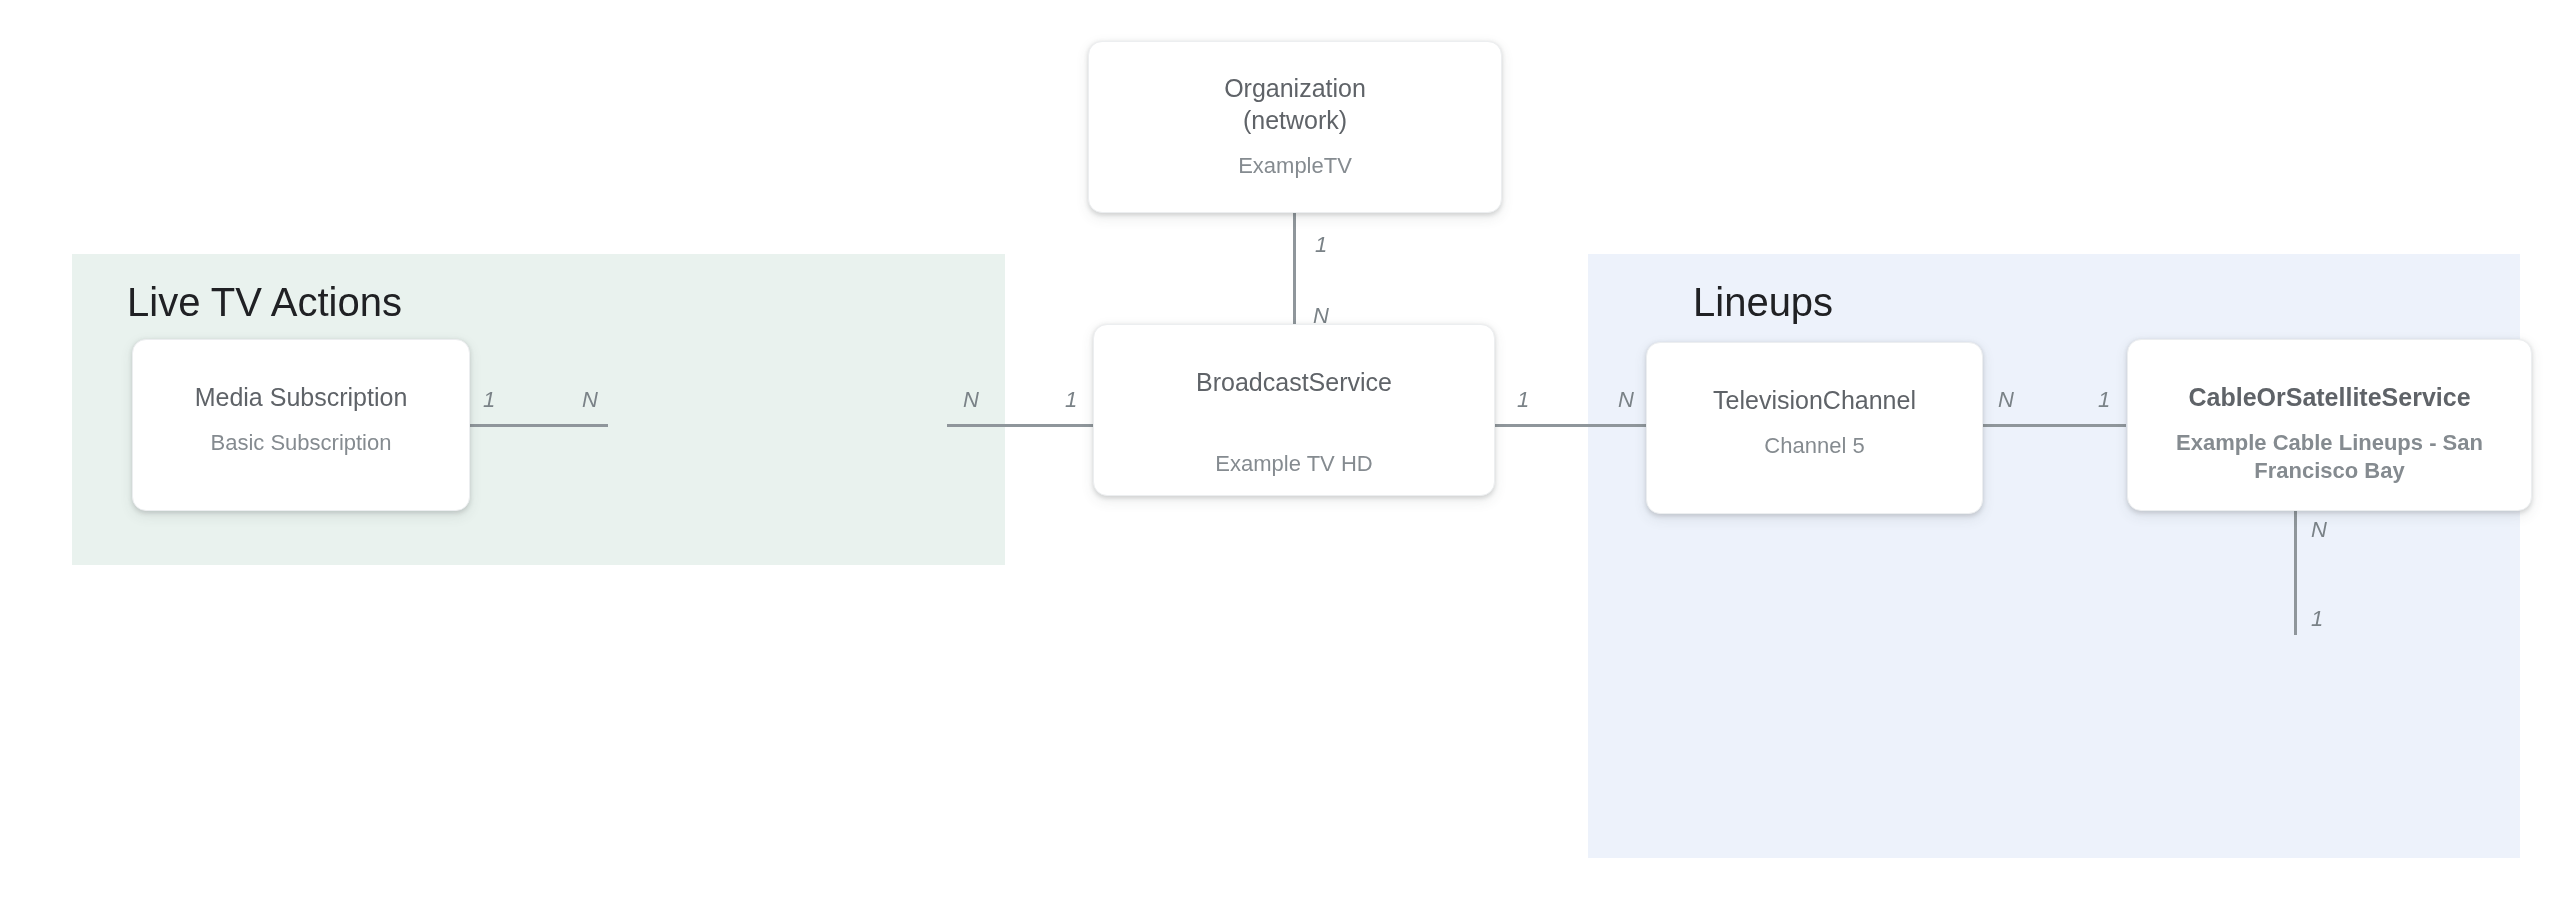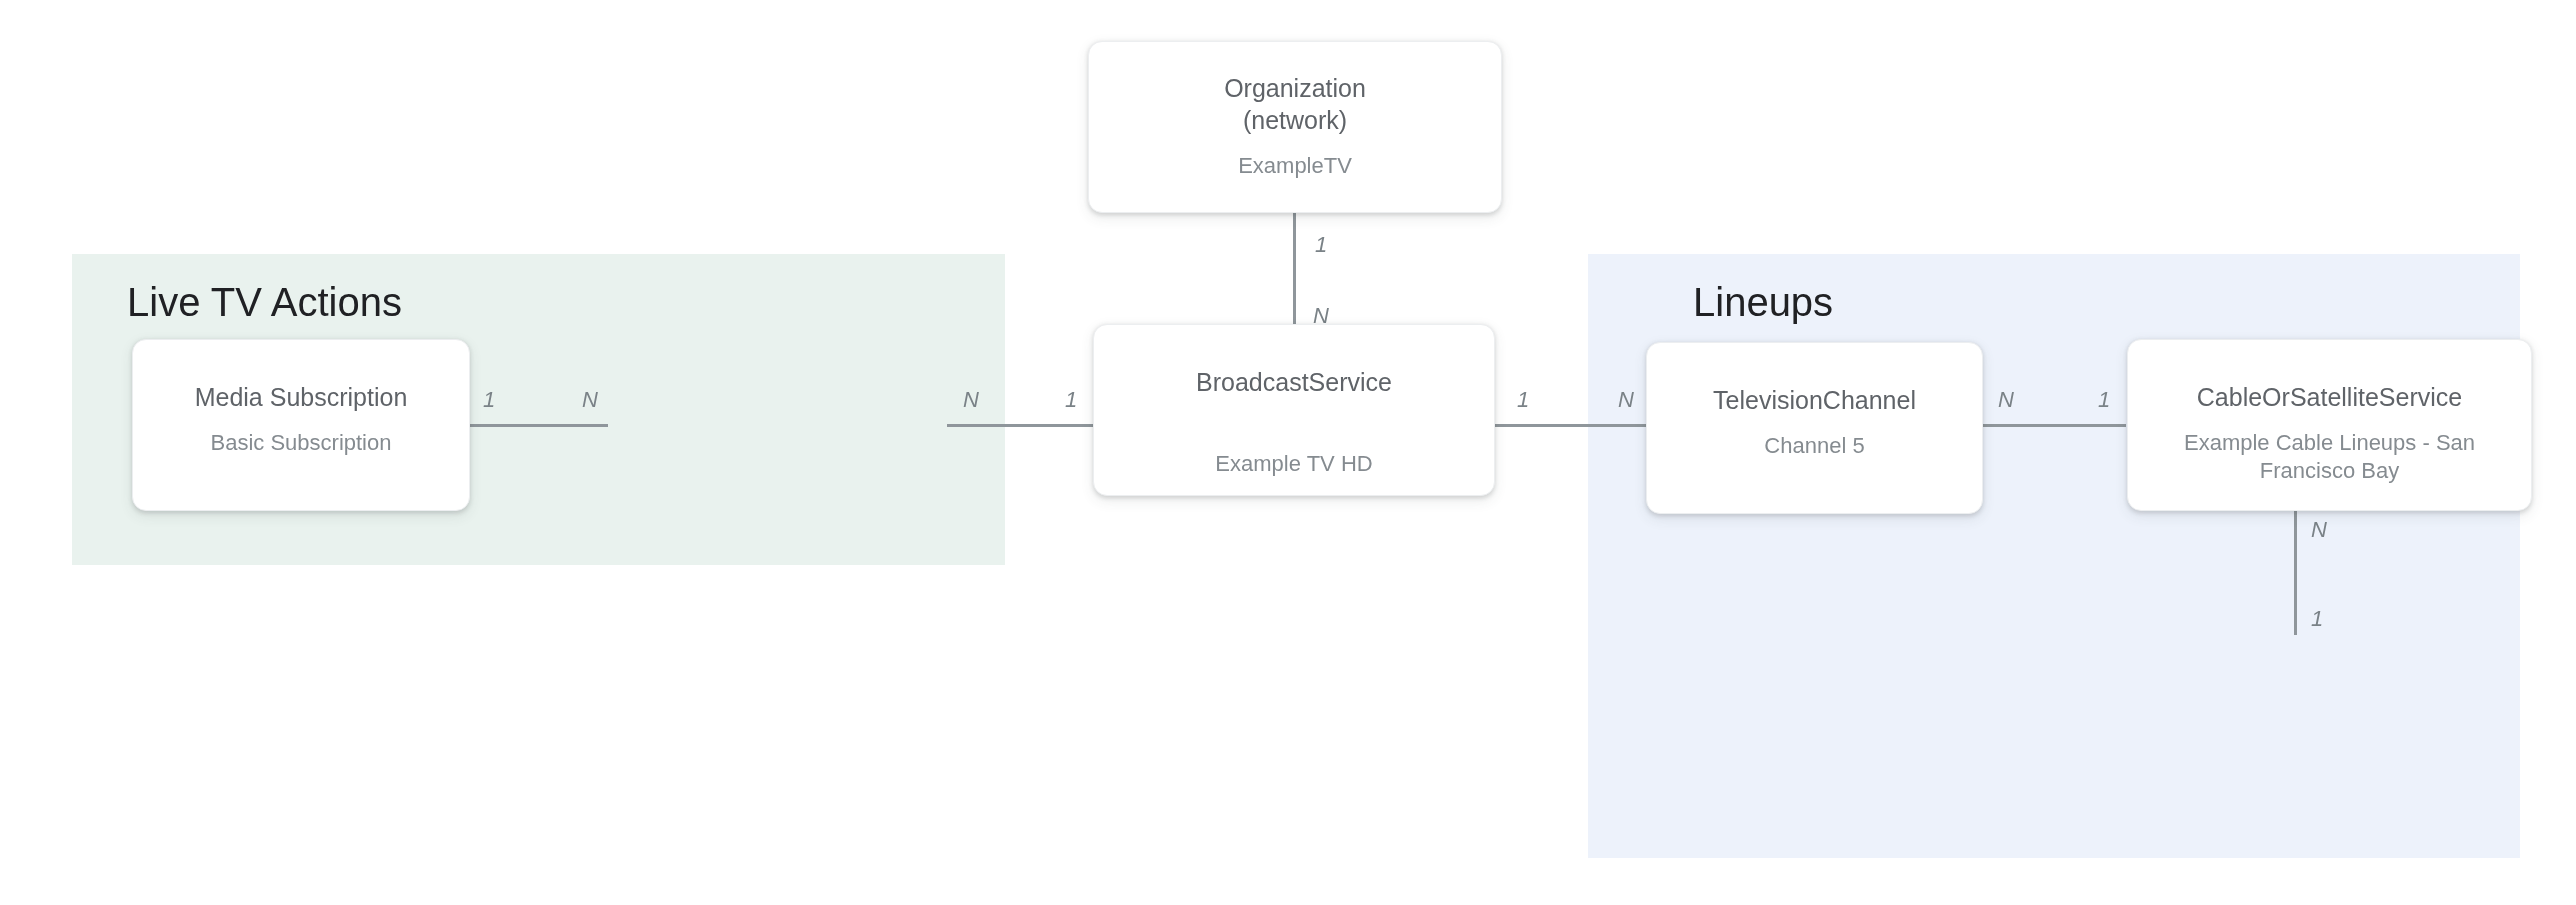--- a/index.html
+++ b/index.html
@@ -122,20 +122,20 @@
   <div class="node" style="left:1093px; top:324px; width:402px; height:172px; padding-top:41px;gap:36px;">
     <div class="node-title">BroadcastService</div>
     <div class="node-subtitle">Example TV HD</div>
   </div>
 
   <div class="node" style="left:1646px; top:342px; width:337px; height:172px; padding-top:41px;">
     <div class="node-title">TelevisionChannel</div>
     <div class="node-subtitle">Channel 5</div>
   </div>
 
-  <div class="node" style="left:2127px; top:339px; width:405px; height:172px; padding-top:41px;">
+  <div class="node" style="left:2127px; top:339px; width:405px; height:172px; padding-top:41px;font-weight:bold;">
     <div class="node-title">CableOrSatelliteService</div>
     <div class="node-subtitle">Example Cable Lineups - San Francisco Bay</div>
   </div>
 
 
 </div>
 
 
 </body></html>

